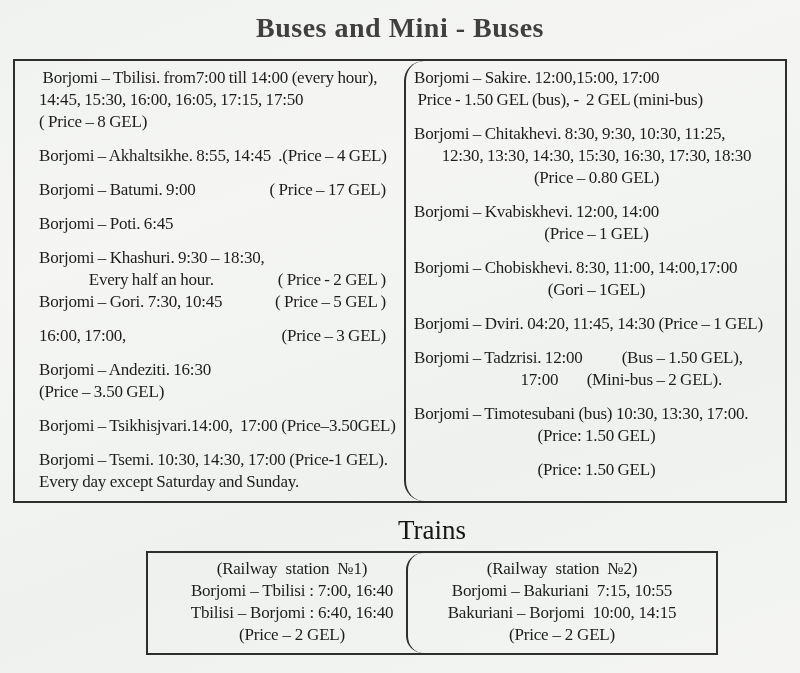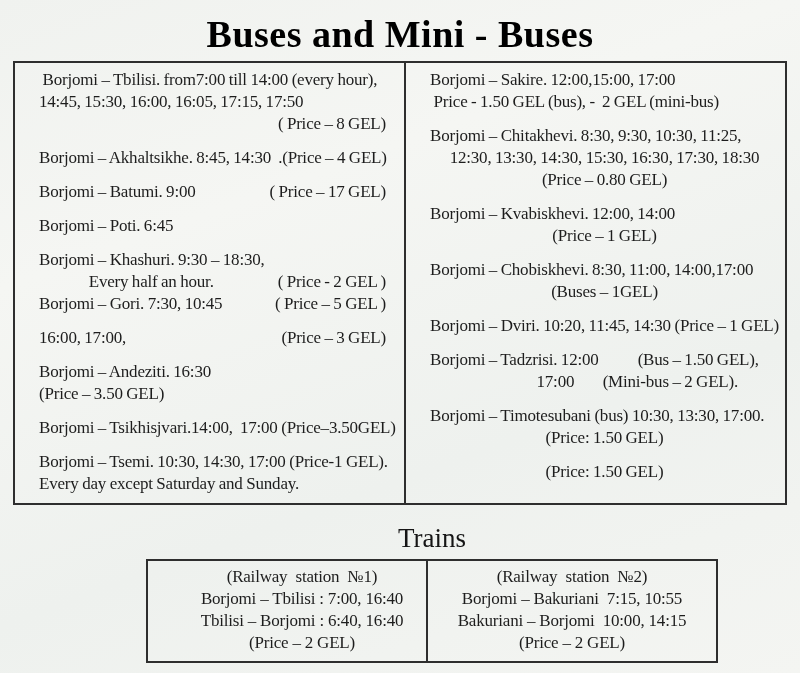--- a/index.html
+++ b/index.html
@@ -6,98 +6,98 @@
     margin: 0; padding: 0;
     width: 800px; height: 673px;
     overflow: hidden;
     background: linear-gradient(160deg, #f0f2ef 0%, #f5f6f3 30%, #eef1ee 65%, #f4f5f2 100%);
     font-family: "Liberation Serif", "DejaVu Serif", serif;
     color: #1d1d1d;
   }
   .page { width: 800px; height: 673px; position: relative; }
 
   h1.doc-title {
-    margin: 12px 0 5px 0;
+    margin: 12px 0 15px 0;
     text-align: center;
-    font-size: 38px;
+    font-size: 28px;
     font-weight: 700;
     letter-spacing: 0.5px;
-    color: #000000;
+    color: #404040;
   }
 
   .bus-table {
     margin-left: 13px;
     width: 774px;
     border: 2px solid #2e2e2e;
     display: flex;
     box-sizing: border-box;
     background: transparent;
   }
   .bus-col {
     box-sizing: border-box;
     padding: 6px 4px 8px 10px;
     font-size: 17px;
     line-height: 22px;
     letter-spacing: -0.2px;
     word-spacing: -0.5px;
   }
   .bus-col.left  { width: 389px; padding-left: 24px; }
-  .bus-col.right { flex: 1; border-left: 2px solid #2e2e2e; padding-left: 24px; padding-right: 6px; }
+  .bus-col.right { flex: 1; border-left: 2px solid #2e2e2e; padding-left: 8px; padding-right: 6px; border-radius: 20px; }
 
   .entry { margin: 0 0 12px 0; }
   .entry:last-child { margin-bottom: 0; }
 
   .line { white-space: pre-wrap; }
   .line.a-c { text-align: center; }
-  .line.a-r { text-align: right; padding-right: 14px; }
+  .line.a-r { text-align: left; padding-right: 14px; }
   .line.split { display: flex; justify-content: space-between; padding-right: 14px; text-align: right; }
 
   .trains-wrap {
     margin-left: 146px;
     width: 572px;
   }
   h2.trains-title {
-    margin: 18px 0 5px 0;
+    margin: 12px 0 5px 0;
     text-align: center;
     font-size: 27px;
     font-weight: 400;
     color: #151515;
   }
   .train-table {
     border: 2px solid #2e2e2e;
     display: flex;
     box-sizing: border-box;
   }
   .train-cell {
     box-sizing: border-box;
     padding: 5px 2px 7px 2px;
     font-size: 17px;
     line-height: 22px;
     letter-spacing: -0.2px;
   }
-  .train-cell.first { width: 278px; padding-left: 32px; }
-  .train-cell.second { flex: 1; border-left: 2px solid #2e2e2e; }
+  .train-cell.first { width: 258px; padding-left: 32px; }
+  .train-cell.second { flex: 1; border-left: 2px solid #2e2e2e; border-radius: 17px; }
   .train-cell .line { text-align: center; }
 </style>
 </head>
 <body>
 
 <div class="page">
 
   <h1 class="doc-title">Buses and Mini - Buses</h1>
 
   <div class="bus-table">
     <div class="bus-col left" id="bus-left">
         <div class="entry">
           <div class="line"> Borjomi – Tbilisi. from7:00 till 14:00 (every hour),</div>
           <div class="line">14:45, 15:30, 16:00, 16:05, 17:15, 17:50</div>
           <div class="line a-r">( Price – 8 GEL)</div>
         </div>
         <div class="entry">
-          <div class="line">Borjomi – Akhaltsikhe. 8:45, 14:30  .(Price – 4 GEL)</div>
+          <div class="line">Borjomi – Akhaltsikhe. 8:55, 14:45  .(Price – 4 GEL)</div>
         </div>
         <div class="entry">
           <div class="line split"><span>Borjomi – Batumi. 9:00</span><span>( Price – 17 GEL)</span></div>
         </div>
         <div class="entry">
           <div class="line split"><span>Borjomi – Poti. 6:45</span></div>
         </div>
         <div class="entry">
           <div class="line">Borjomi – Khashuri. 9:30 – 18:30,</div>
           <div class="line split"><span>              Every half an hour.</span><span>( Price - 2 GEL )</span></div>
@@ -127,24 +127,24 @@
           <div class="line">Borjomi – Chitakhevi. 8:30, 9:30, 10:30, 11:25,</div>
           <div class="line a-c">12:30, 13:30, 14:30, 15:30, 16:30, 17:30, 18:30</div>
           <div class="line a-c">(Price – 0.80 GEL)</div>
         </div>
         <div class="entry">
           <div class="line">Borjomi – Kvabiskhevi. 12:00, 14:00</div>
           <div class="line a-c">(Price – 1 GEL)</div>
         </div>
         <div class="entry">
           <div class="line">Borjomi – Chobiskhevi. 8:30, 11:00, 14:00,17:00</div>
-          <div class="line a-c">(Buses – 1GEL)</div>
+          <div class="line a-c">(Gori – 1GEL)</div>
         </div>
         <div class="entry">
-          <div class="line">Borjomi – Dviri. 10:20, 11:45, 14:30 (Price – 1 GEL)</div>
+          <div class="line">Borjomi – Dviri. 04:20, 11:45, 14:30 (Price – 1 GEL)</div>
         </div>
         <div class="entry">
           <div class="line">Borjomi – Tadzrisi. 12:00           (Bus – 1.50 GEL),</div>
           <div class="line">                              17:00        (Mini-bus – 2 GEL).</div>
         </div>
         <div class="entry">
           <div class="line">Borjomi – Timotesubani (bus) 10:30, 13:30, 17:00.</div>
           <div class="line a-c">(Price: 1.50 GEL)</div>
         </div>
         <div class="entry">

